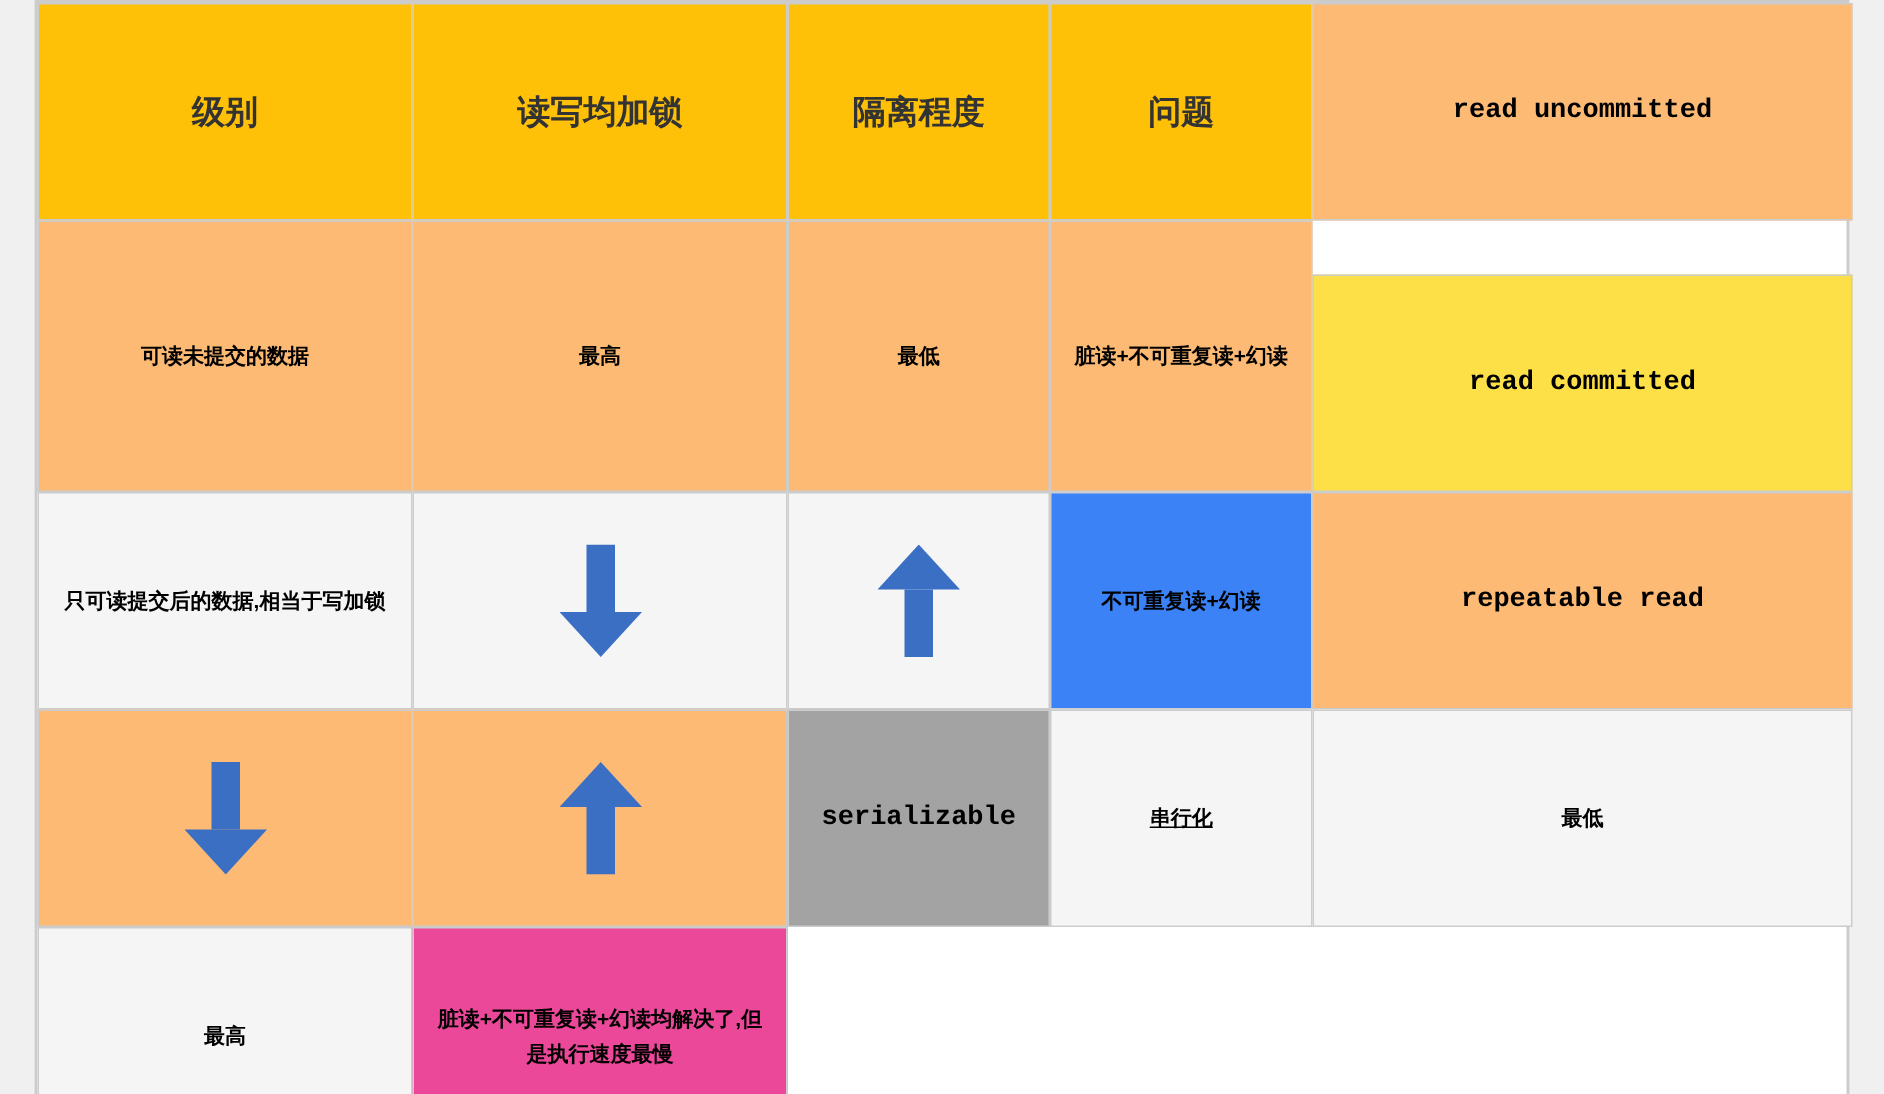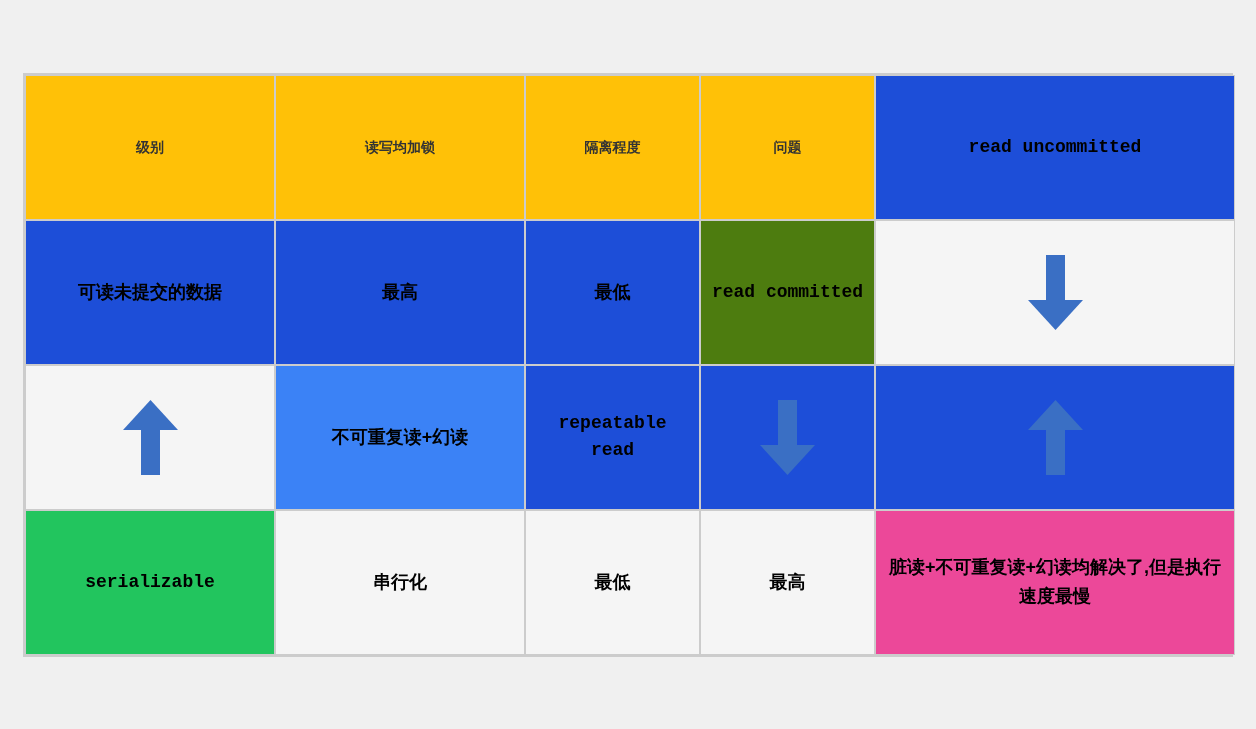--- a/index.html
+++ b/index.html
@@ -37,28 +37,28 @@
       text-align: center;
       padding: 12px 10px;
       font-size: 18px;
       font-weight: bold;
       line-height: 1.5;
     }
 
     .header-cell {
       background-color: #FFC107;
       color: #333;
-      font-size: 14px;
+      font-size: 22px;
       font-weight: bold;
       min-height: 100px;
       text-align: right;
     }
 
     .row-cell-light {
-      background-color: #1d4ed8;
+      background-color: #fdba74;
       min-height: 145px;
     }
 
     .row-cell-white {
       background-color: #f5f5f5;
       min-height: 145px;
     }
 
     .level-label {
       font-size: 18px;
@@ -66,21 +66,21 @@
       font-style: normal;
       font-family: "Courier New", monospace, "Microsoft YaHei";
     }
 
     .arrow-svg {
       width: 55px;
       height: 75px;
     }
 
     .text-content {
-      font-size: 18px;
+      font-size: 14px;
       font-weight: bold;
       line-height: 1.6;
     }
   </style>
 </head>
 <body>
 
 <div class="table-wrapper">
   <div class="table-grid">
 
@@ -102,23 +102,29 @@
     </div>
     <div class="cell row-cell-light">
       <span class="text-content">可读未提交的数据</span>
     </div>
     <div class="cell row-cell-light">
       <span class="text-content">最高</span>
     </div>
     <div class="cell row-cell-light">
       <span class="text-content">最低</span>
     </div>
+    <div class="cell row-cell-light">
+      <span class="text-content">脏读+不可重复读+幻读</span>
+    </div>
 
-    <div class="cell row-cell-white" style="background:#4d7c0f;">
+    <div class="cell row-cell-white" style="background:#fde047;margin-top:36px;">
       <span class="level-label">read committed</span>
+    </div>
+    <div class="cell row-cell-white" style="background:#f5f5f5;">
+      <span class="text-content">只可读提交后的数据,相当于写加锁</span>
     </div>
     <div class="cell row-cell-white" style="background:#f5f5f5;">
       <svg class="arrow-svg" viewBox="0 0 55 75" xmlns="http://www.w3.org/2000/svg">
         <rect x="18" y="0" width="19" height="45" fill="#3a6fc4"></rect>
         <polygon points="0,45 55,45 27.5,75" fill="#3a6fc4"></polygon>
       </svg>
     </div>
     <div class="cell row-cell-white" style="background:#f5f5f5;">
       <svg class="arrow-svg" viewBox="0 0 55 75" xmlns="http://www.w3.org/2000/svg">
         <polygon points="0,30 55,30 27.5,0" fill="#3a6fc4"></polygon>
@@ -138,24 +144,24 @@
         <polygon points="0,45 55,45 27.5,75" fill="#3a6fc4"></polygon>
       </svg>
     </div>
     <div class="cell row-cell-light">
       <svg class="arrow-svg" viewBox="0 0 55 75" xmlns="http://www.w3.org/2000/svg">
         <polygon points="0,30 55,30 27.5,0" fill="#3a6fc4"></polygon>
         <rect x="18" y="30" width="19" height="45" fill="#3a6fc4"></rect>
       </svg>
     </div>
 
-    <div class="cell row-cell-white" style="background:#22c55e;">
+    <div class="cell row-cell-white" style="background:#a3a3a3;">
       <span class="level-label">serializable</span>
     </div>
-    <div class="cell row-cell-white" style="background:#f5f5f5;">
+    <div class="cell row-cell-white" style="background:#f5f5f5;text-decoration:underline;">
       <span class="text-content">串行化</span>
     </div>
     <div class="cell row-cell-white" style="background:#f5f5f5;">
       <span class="text-content">最低</span>
     </div>
     <div class="cell row-cell-white" style="background:#f5f5f5;">
       <span class="text-content">最高</span>
     </div>
     <div class="cell row-cell-white" style="background:#ec4899;">
       <span class="text-content">脏读+不可重复读+幻读均解决了,但是执行速度最慢</span>

